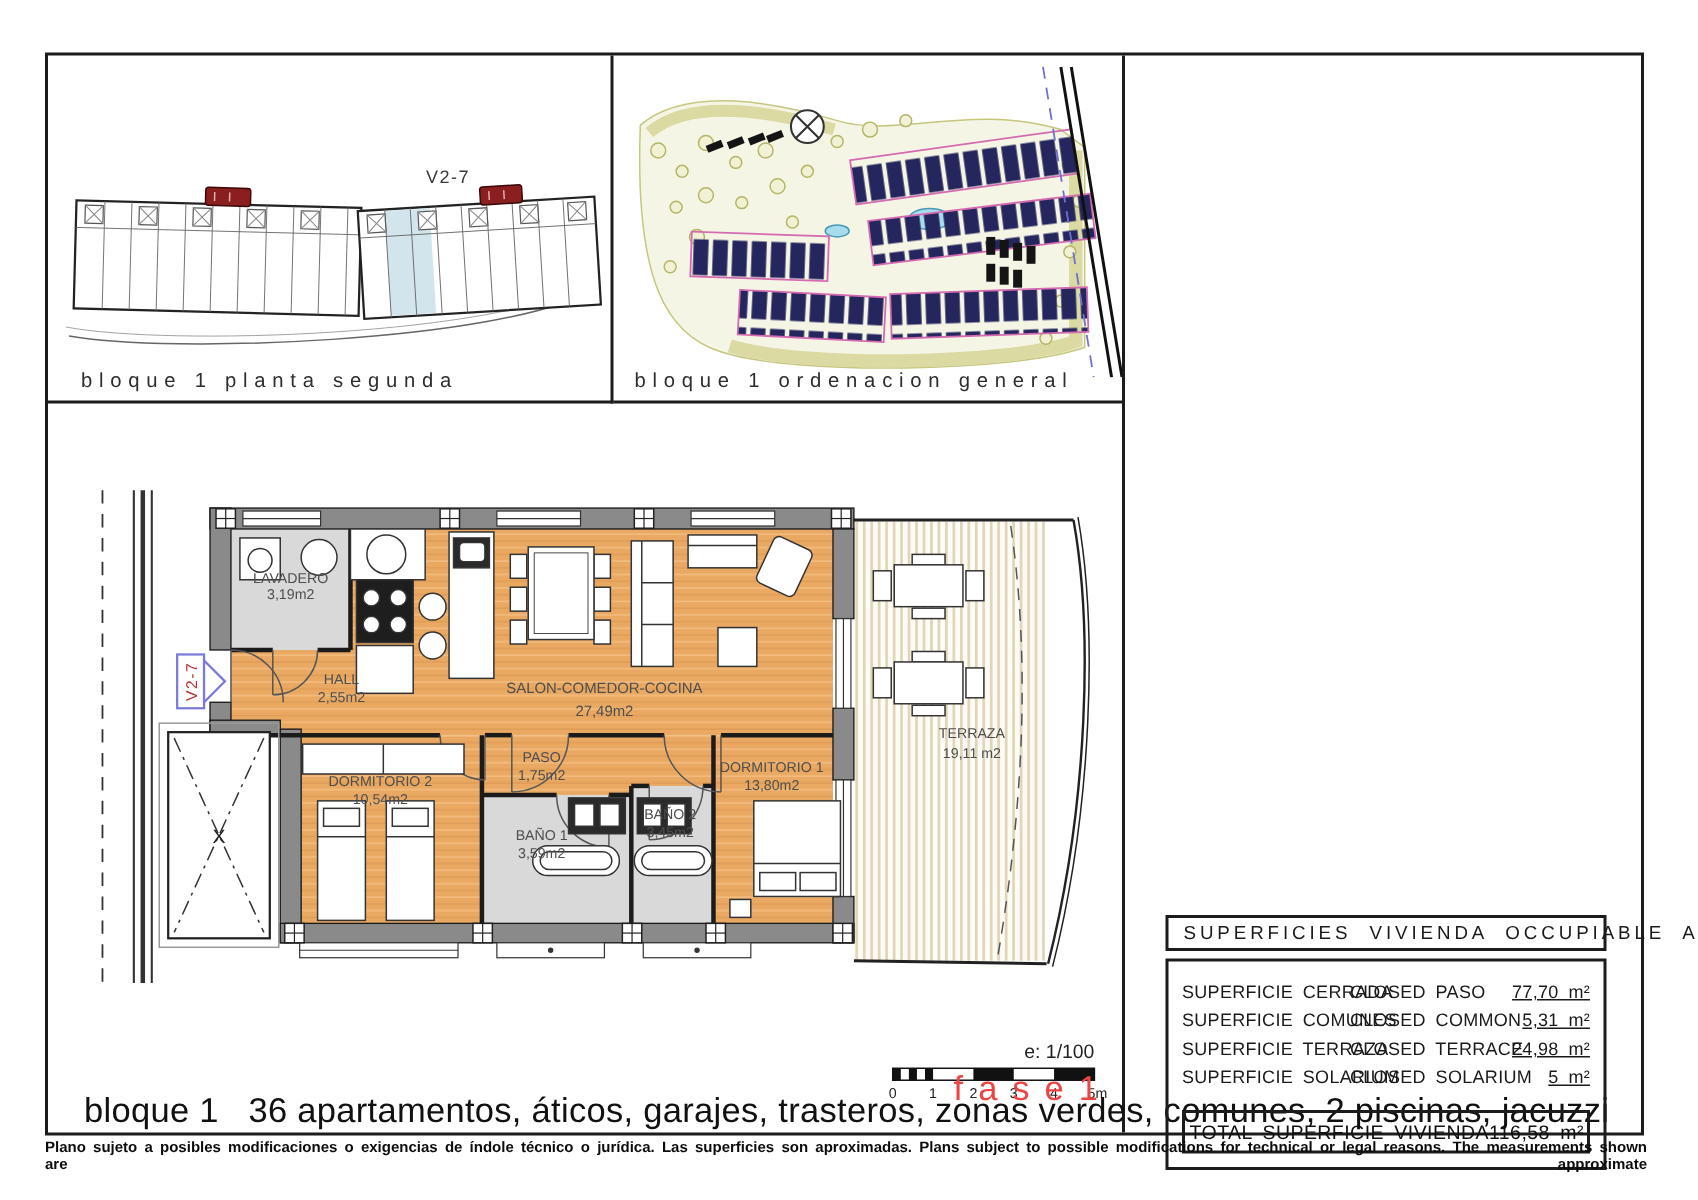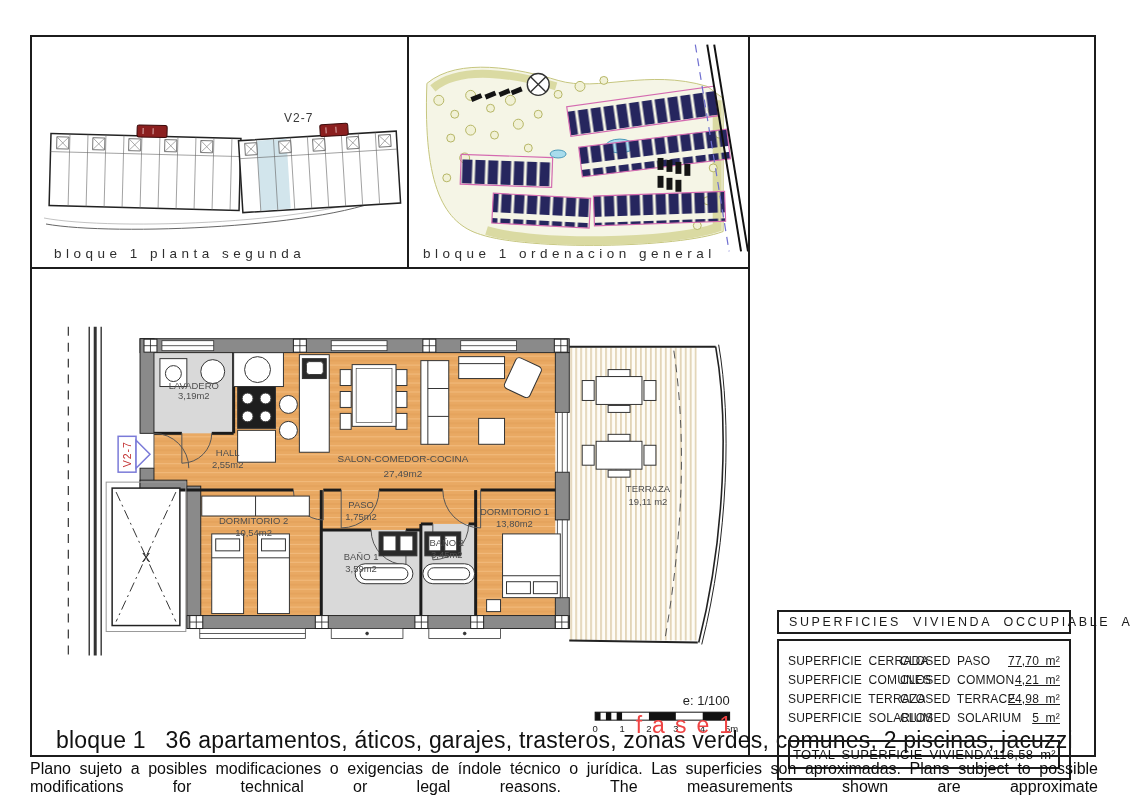--- a/index.html
+++ b/index.html
@@ -23,22 +23,22 @@
                 color:#111;white-space:pre;}
   .area-table{position:absolute;left:27px;top:573px;width:294px;font-family:"Liberation Sans",sans-serif;}
   .at-title{border:2px solid #1c1c1c;padding:3px 6px 3px 10px;font-size:12.5px;
             letter-spacing:2.6px;word-spacing:6px;white-space:nowrap;color:#1a1a1a;}
   .at-box{border:2px solid #1c1c1c;margin-top:5px;padding:11px 9px 9px 9px;}
   .at-row{display:grid;grid-template-columns:112px 102px 1fr;font-size:12px;
           line-height:1.58;letter-spacing:.2px;word-spacing:3px;color:#1a1a1a;white-space:nowrap;}
   .at-row .val{text-align:right;text-decoration:underline;}
   .at-total{border:2px solid #1c1c1c;margin-top:12px;padding:5px 3px;display:flex;
             justify-content:space-between;font-size:13px;letter-spacing:.3px;word-spacing:3px;white-space:nowrap;align-items:flex-end;}
-  .disclaimer{position:absolute;left:30px;top:760px;width:1068px;font-size:16px;
-              font-weight:normal;color:#0c0c0c;text-align:justify;text-align-last:justify;
+  .disclaimer{position:absolute;left:30px;top:760px;width:1068px;font-size:10px;
+              font-weight:bold;color:#0c0c0c;text-align:justify;text-align-last:justify;
               word-spacing:2px;letter-spacing:0;}
   text{font-family:"Liberation Sans",sans-serif;}
   .rlbl{fill:#4e4e4e;font-size:9.5px;text-anchor:middle;}
   .rlbl-big{fill:#4e4e4e;font-size:10px;text-anchor:middle;}
   .tick{fill:#222;font-size:9.5px;text-anchor:middle;}
 </style>
 </head>
 <body>
 
 <div class="page">
@@ -445,21 +445,21 @@
         <div class="at-title">SUPERFICIES VIVIENDA OCCUPIABLE AREA</div>
         <div class="at-box">
           <div class="at-row">
             <span>SUPERFICIE CERRADA</span>
             <span>CLOSED PASO</span>
             <span class="val">77,70 m²</span>
           </div>
           <div class="at-row">
             <span>SUPERFICIE COMUNES</span>
             <span>CLOSED COMMON</span>
-            <span class="val">4,21 m²</span>
+            <span class="val">5,31 m²</span>
           </div>
           <div class="at-row">
             <span>SUPERFICIE TERRAZA</span>
             <span>CLOSED TERRACE</span>
             <span class="val">24,98 m²</span>
           </div>
           <div class="at-row">
             <span>SUPERFICIE SOLARIUM</span>
             <span>CLOSED SOLARIUM</span>
             <span class="val">5 m²</span>

